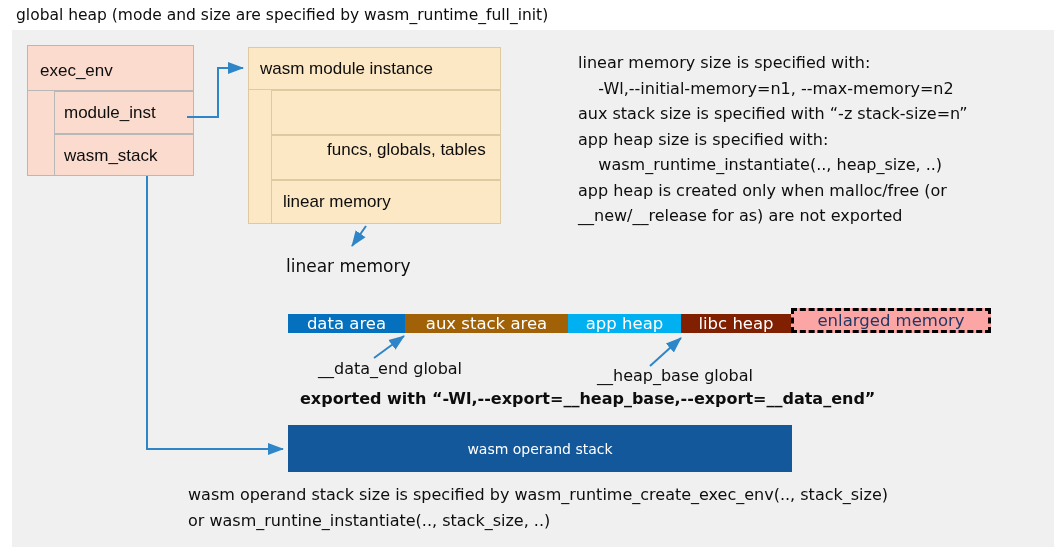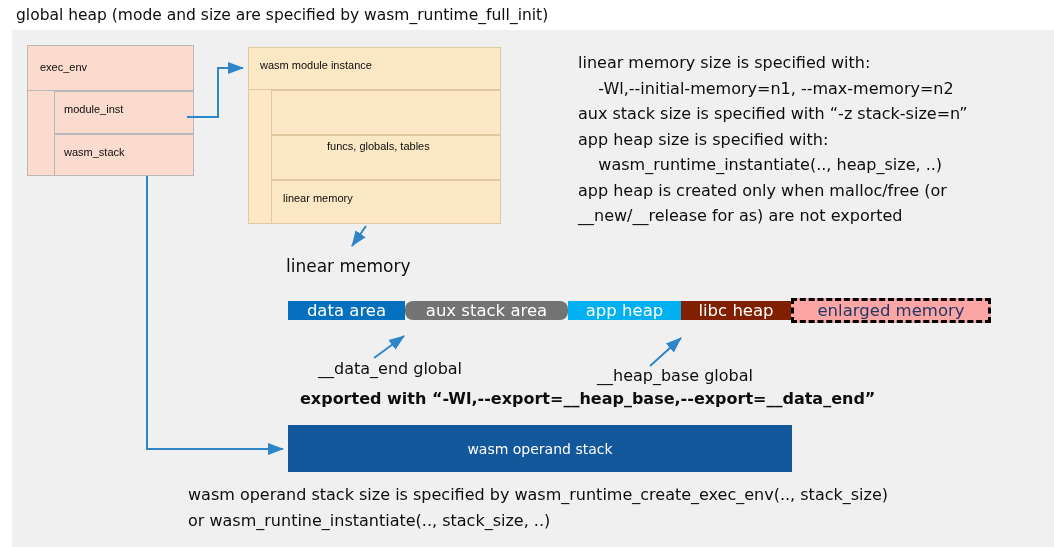--- a/index.html
+++ b/index.html
@@ -55,21 +55,21 @@
   }
 
   
   .cream {
     background: #fce8c4;
     border: 1px solid #dfc9a0;
   }
 
   .box-label {
     position: absolute;
-    font-size: 11px;
+    font-size: 17px;
     line-height: 1;
     white-space: nowrap;
     font-family: "Liberation Sans", sans-serif;
     color: #0d0d0d;
   }
 
   
   #notes {
     position: absolute;
     left: 534px;
@@ -91,21 +91,21 @@
     line-height: 1;
     color: #0d0d0d;
     white-space: nowrap;
   }
   #membar {
     position: absolute;
     left: 288px;
     top: 288px;
     height: 45px;
     display: flex;
-    align-items: center;
+    align-items: flex-end;
   }
   .seg {
     box-sizing: border-box;
     display: flex;
     align-items: center;
     justify-content: center;
     color: #ffffff;
     font-size: 16.5px;
     white-space: nowrap;
     padding: 0 11px;
@@ -207,21 +207,21 @@
 app heap size is specified with:
     wasm_runtime_instantiate(.., heap_size, ..)
 app heap is created only when malloc/free (or
 __new/__release for as) are not exported</div>
 
 <div id="lm-caption">linear memory</div>
 <div id="membar">
     <div class="seg" style="width: 117px; background: rgb(5, 113, 190);">
       <span>data area</span>
     </div>
-    <div class="seg" style="width: 163px; background: #737373; border-radius: 8px;">
+    <div class="seg" style="width: 163px; background: #a16207;">
       <span>aux stack area</span>
     </div>
     <div class="seg" style="width: 113px; background: rgb(0, 176, 240);">
       <span>app heap</span>
     </div>
     <div class="seg" style="width: 110px; background: rgb(128, 32, 0);">
       <span>libc heap</span>
     </div>
     <div class="seg-enlarged" style="width: 200px;">
       <span>enlarged memory</span>

